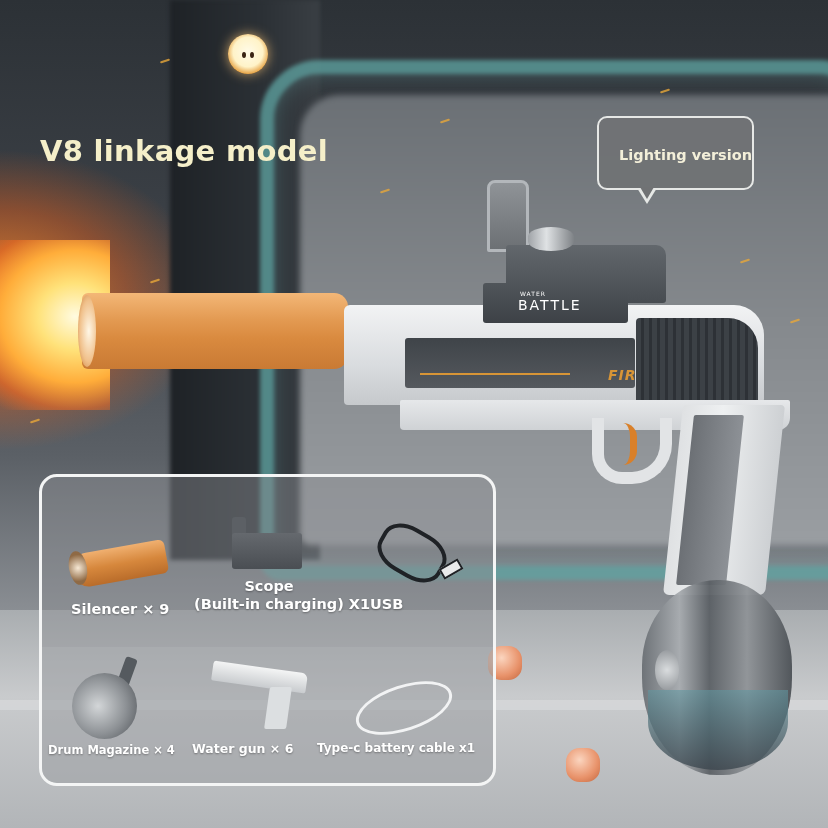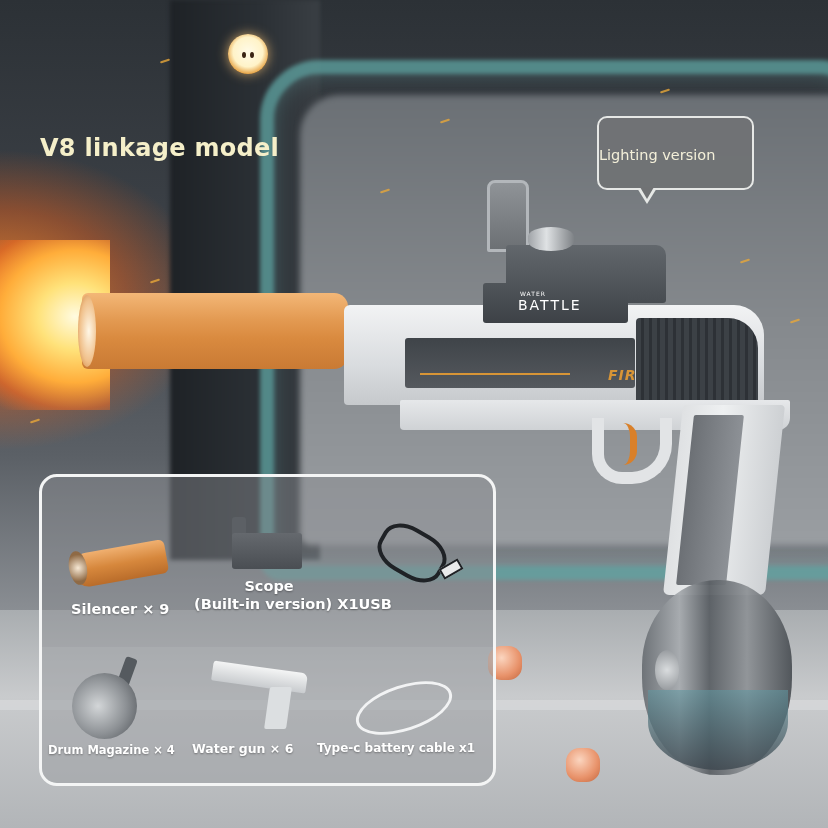--- a/index.html
+++ b/index.html
@@ -16,26 +16,26 @@
   .bg-frame { position:absolute; left:260px; top:60px; width:600px; height:520px;
     border:14px solid #5fa5a3; border-radius:60px 40px 20px 20px; opacity:.75; filter:blur(2px);
     box-shadow: inset 0 0 20px rgba(120,200,200,.4); }
   .bg-panel { position:absolute; left:300px; top:95px; width:560px; height:450px;
     background:linear-gradient(180deg,#6b7075,#85898d 50%,#9a9ea2); border-radius:40px 30px 10px 10px; filter:blur(3px); }
   .bg-floor { position:absolute; left:0; top:610px; width:828px; height:218px;
     background:linear-gradient(180deg,#a9adb0,#c9cbcd 40%,#b2b5b8); }
   .bg-floor-edge { position:absolute; left:0; top:700px; width:828px; height:10px; background:#d8dadc; opacity:.7; }
   .spark { position:absolute; width:10px; height:2px; background:#e8a83a; border-radius:1px; opacity:.8; transform:rotate(-18deg); }
 
-  .title { position:absolute; left:40px; top:134px; font-size:24px; font-weight:bold; color:#f5efc9; letter-spacing:0.3px; }
+  .title { position:absolute; left:40px; top:134px; font-size:29px; font-weight:bold; color:#f5efc9; letter-spacing:0.3px; }
   .subtitle { position:absolute; left:36px; top:220px; font-size:31px; font-weight:bold; color:#ffffff; }
 
   .bubble { position:absolute; left:597px; top:116px; width:157px; height:74px;
     background:rgba(112,114,116,0.9); border:2px solid #e6e8e6; border-radius:10px; }
-  .bubble-label { position:absolute; left:0; right:0; top:29px; text-align:left; font-size:14.5px; font-weight:normal; color:#f3efd9; }
+  .bubble-label { position:absolute; left:0; right:0; top:29px; text-align:right; font-size:14.5px; font-weight:bold; color:#f3efd9; }
   .bubble-tail { position:absolute; left:637px; top:188px; width:0; height:0;
     border-left:10px solid transparent; border-right:10px solid transparent; border-top:16px solid #e6e8e6; }
   .bubble-tail-in { position:absolute; left:640px; top:187px; width:0; height:0;
     border-left:7px solid transparent; border-right:7px solid transparent; border-top:12px solid #707274; }
 
   .mascot { position:absolute; left:228px; top:34px; width:40px; height:40px; border-radius:50%;
     background:radial-gradient(circle at 50% 45%, #fffbe8 0%, #fff3c8 50%, #e2952e 78%, #a35a10 100%); box-shadow:0 0 12px rgba(255,200,120,.7); }
   .mascot .eye { position:absolute; width:4px; height:6px; background:#3a2414; border-radius:50%; top:18px; }
 
   
@@ -177,21 +177,21 @@
     <div class="inset-lower"></div>
 
     <div class="thumb-silencer"></div>
     <div class="thumb-silencer-end"></div>
     <div class="item-label lbl-silencer">Silencer × 9</div>
 
     <div class="thumb-scope-lens"></div>
     <div class="thumb-scope"></div>
     <div class="item-label lbl-scope">
       <span class="l1" style="padding-left:0;text-align:center;width:150px;">Scope</span>
-      <span class="l2">(Built-in version) X1USB</span>
+      <span class="l2">(Built-in charging) X1USB</span>
     </div>
 
     <div class="thumb-usb"></div>
     <div class="thumb-usb-plug"></div>
 
     <div class="thumb-drum-neck"></div>
     <div class="thumb-drum"></div>
     <div class="item-label lbl-drum">Drum Magazine × 4</div>
 
     <div class="thumb-gun-slide"></div>

